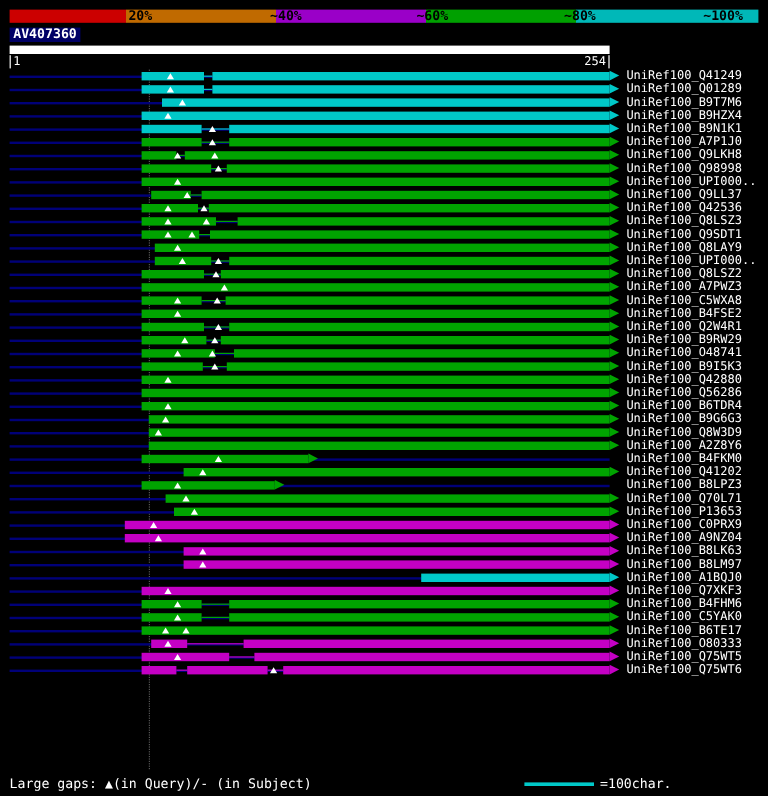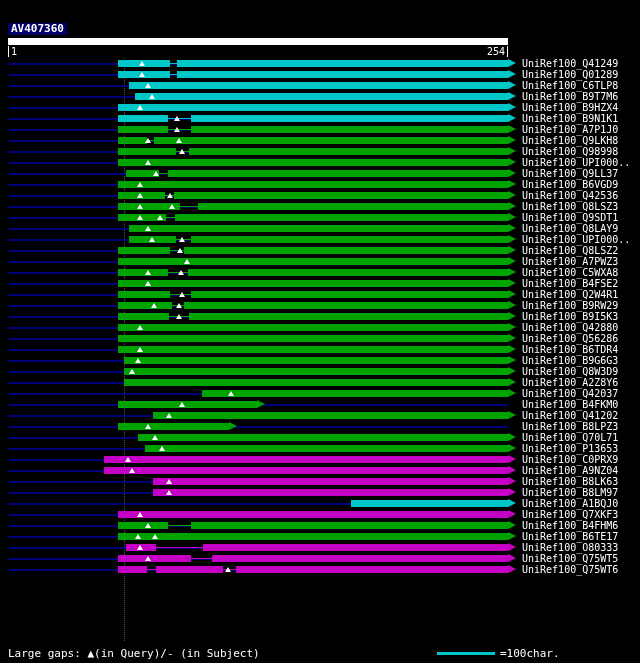--- a/index.html
+++ b/index.html
@@ -37,20 +37,32 @@
   
   .footer-note{position:absolute;left:8px;top:648px;font-size:11px;line-height:12px;color:#fff;}
   .legendline{position:absolute;left:437px;top:652px;width:58px;height:3px;background:#00c8c8;}
   .legendtext{position:absolute;left:500px;top:648px;font-size:11px;line-height:12px;color:#fff;}
 </style>
 </head>
 <body>
 
 <div class="screen">
 
+  <div class="scalebar">
+      <div class="sseg" style="width: 97px; background: rgb(204, 0, 0);"></div>
+      <div class="sseg" style="width: 125px; background: rgb(192, 106, 0);"></div>
+      <div class="sseg" style="width: 125px; background: rgb(154, 0, 200);"></div>
+      <div class="sseg" style="width: 125px; background: rgb(0, 160, 0);"></div>
+      <div class="sseg" style="width: 152px; background: rgb(0, 184, 184);"></div>
+      <span class="slabel" style="left: 99px;">20%</span>
+      <span class="slabel" style="left: 217px;">~40%</span>
+      <span class="slabel" style="left: 339px;">~60%</span>
+      <span class="slabel" style="left: 462px;">~80%</span>
+      <span class="slabel" style="left: 578px;">~100%</span>
+    </div>
 
   <div class="title">AV407360</div>
   <div class="querybar"></div>
 
   <div class="ruler">
     <span class="start">1</span>
     <span class="end">254</span>
   </div>
 
   <div class="rows">
@@ -68,27 +80,20 @@
         <div class="baseline" style="left: 8px; width: 500px;"></div>
         <div class="seg" style="left: 117.813px; width: 52.5701px; background: rgb(0, 200, 200);"></div>
         <div class="gapline" style="left: 170.383px; width: 7.00935px; background: rgb(0, 200, 200);"></div>
         <div class="seg" style="left: 177.393px; width: 330.607px; background: rgb(0, 200, 200);"></div>
         <div class="arrow" style="left: 508px; border-left-color: rgb(0, 200, 200);"></div>
         <div class="tri" style="left: 139.346px;"></div>
         <div class="hitlabel">UniRef100_Q01289</div>
       </div>
       <div class="hitrow">
         <div class="baseline" style="left: 8px; width: 500px;"></div>
-        <div class="seg" style="left: 129.495px; width: 378.505px; background: rgb(0, 200, 200);"></div>
-        <div class="arrow" style="left: 508px; border-left-color: rgb(0, 200, 200);"></div>
-        <div class="tri" style="left: 145.187px;"></div>
-        <div class="hitlabel">UniRef100_C6TLP8</div>
-      </div>
-      <div class="hitrow">
-        <div class="baseline" style="left: 8px; width: 500px;"></div>
         <div class="seg" style="left: 135.336px; width: 372.664px; background: rgb(0, 200, 200);"></div>
         <div class="arrow" style="left: 508px; border-left-color: rgb(0, 200, 200);"></div>
         <div class="tri" style="left: 148.692px;"></div>
         <div class="hitlabel">UniRef100_B9T7M6</div>
       </div>
       <div class="hitrow">
         <div class="baseline" style="left: 8px; width: 500px;"></div>
         <div class="seg" style="left: 117.813px; width: 390.187px; background: rgb(0, 200, 200);"></div>
         <div class="arrow" style="left: 508px; border-left-color: rgb(0, 200, 200);"></div>
         <div class="tri" style="left: 137.009px;"></div>
@@ -142,27 +147,20 @@
         <div class="baseline" style="left: 8px; width: 500px;"></div>
         <div class="seg" style="left: 125.991px; width: 32.7103px; background: rgb(0, 164, 0);"></div>
         <div class="gapline" style="left: 158.701px; width: 9.34579px; background: rgb(0, 164, 0);"></div>
         <div class="seg" style="left: 168.047px; width: 339.953px; background: rgb(0, 164, 0);"></div>
         <div class="arrow" style="left: 508px; border-left-color: rgb(0, 164, 0);"></div>
         <div class="tri" style="left: 153.364px;"></div>
         <div class="hitlabel">UniRef100_Q9LL37</div>
       </div>
       <div class="hitrow">
         <div class="baseline" style="left: 8px; width: 500px;"></div>
-        <div class="seg" style="left: 117.813px; width: 390.187px; background: rgb(0, 164, 0);"></div>
-        <div class="arrow" style="left: 508px; border-left-color: rgb(0, 164, 0);"></div>
-        <div class="tri" style="left: 137.009px;"></div>
-        <div class="hitlabel">UniRef100_B6VGD9</div>
-      </div>
-      <div class="hitrow">
-        <div class="baseline" style="left: 8px; width: 500px;"></div>
         <div class="seg" style="left: 117.813px; width: 46.729px; background: rgb(0, 164, 0);"></div>
         <div class="gapline" style="left: 164.542px; width: 9.34579px; background: rgb(0, 164, 0);"></div>
         <div class="seg" style="left: 173.888px; width: 334.112px; background: rgb(0, 164, 0);"></div>
         <div class="arrow" style="left: 508px; border-left-color: rgb(0, 164, 0);"></div>
         <div class="tri" style="left: 137.009px;"></div>
         <div class="tri" style="left: 167.383px;"></div>
         <div class="hitlabel">UniRef100_Q42536</div>
       </div>
       <div class="hitrow">
         <div class="baseline" style="left: 8px; width: 500px;"></div>
@@ -248,20 +246,30 @@
         <div class="seg" style="left: 117.813px; width: 53.7383px; background: rgb(0, 164, 0);"></div>
         <div class="gapline" style="left: 171.551px; width: 12.8505px; background: rgb(0, 164, 0);"></div>
         <div class="seg" style="left: 184.402px; width: 323.598px; background: rgb(0, 164, 0);"></div>
         <div class="arrow" style="left: 508px; border-left-color: rgb(0, 164, 0);"></div>
         <div class="tri" style="left: 151.028px;"></div>
         <div class="tri" style="left: 175.561px;"></div>
         <div class="hitlabel">UniRef100_B9RW29</div>
       </div>
       <div class="hitrow">
         <div class="baseline" style="left: 8px; width: 500px;"></div>
+        <div class="seg" style="left: 117.813px; width: 60.7477px; background: rgb(0, 164, 0);"></div>
+        <div class="gapline" style="left: 178.561px; width: 16.3551px; background: rgb(0, 164, 0);"></div>
+        <div class="seg" style="left: 194.916px; width: 313.084px; background: rgb(0, 164, 0);"></div>
+        <div class="arrow" style="left: 508px; border-left-color: rgb(0, 164, 0);"></div>
+        <div class="tri" style="left: 145.187px;"></div>
+        <div class="tri" style="left: 174.393px;"></div>
+        <div class="hitlabel">UniRef100_O48741</div>
+      </div>
+      <div class="hitrow">
+        <div class="baseline" style="left: 8px; width: 500px;"></div>
         <div class="seg" style="left: 117.813px; width: 51.4019px; background: rgb(0, 164, 0);"></div>
         <div class="gapline" style="left: 169.215px; width: 19.8598px; background: rgb(0, 164, 0);"></div>
         <div class="seg" style="left: 189.075px; width: 318.925px; background: rgb(0, 164, 0);"></div>
         <div class="arrow" style="left: 508px; border-left-color: rgb(0, 164, 0);"></div>
         <div class="tri" style="left: 175.561px;"></div>
         <div class="hitlabel">UniRef100_B9I5K3</div>
       </div>
       <div class="hitrow">
         <div class="baseline" style="left: 8px; width: 500px;"></div>
         <div class="seg" style="left: 117.813px; width: 390.187px; background: rgb(0, 164, 0);"></div>
@@ -294,27 +302,20 @@
         <div class="seg" style="left: 123.654px; width: 384.346px; background: rgb(0, 164, 0);"></div>
         <div class="arrow" style="left: 508px; border-left-color: rgb(0, 164, 0);"></div>
         <div class="tri" style="left: 128.832px;"></div>
         <div class="hitlabel">UniRef100_Q8W3D9</div>
       </div>
       <div class="hitrow">
         <div class="baseline" style="left: 8px; width: 500px;"></div>
         <div class="seg" style="left: 123.654px; width: 384.346px; background: rgb(0, 164, 0);"></div>
         <div class="arrow" style="left: 508px; border-left-color: rgb(0, 164, 0);"></div>
         <div class="hitlabel">UniRef100_A2Z8Y6</div>
-      </div>
-      <div class="hitrow">
-        <div class="baseline" style="left: 8px; width: 500px;"></div>
-        <div class="seg" style="left: 201.925px; width: 306.075px; background: rgb(0, 164, 0);"></div>
-        <div class="arrow" style="left: 508px; border-left-color: rgb(0, 164, 0);"></div>
-        <div class="tri" style="left: 228.131px;"></div>
-        <div class="hitlabel">UniRef100_Q42037</div>
       </div>
       <div class="hitrow">
         <div class="baseline" style="left: 8px; width: 500px;"></div>
         <div class="seg" style="left: 117.813px; width: 139.019px; background: rgb(0, 164, 0);"></div>
         <div class="arrow" style="left: 256.832px; border-left-color: rgb(0, 164, 0);"></div>
         <div class="tri" style="left: 179.065px;"></div>
         <div class="hitlabel">UniRef100_B4FKM0</div>
       </div>
       <div class="hitrow">
         <div class="baseline" style="left: 8px; width: 500px;"></div>
@@ -386,20 +387,29 @@
         <div class="hitlabel">UniRef100_Q7XKF3</div>
       </div>
       <div class="hitrow">
         <div class="baseline" style="left: 8px; width: 500px;"></div>
         <div class="seg" style="left: 117.813px; width: 50.2336px; background: rgb(0, 164, 0);"></div>
         <div class="gapline" style="left: 168.047px; width: 23.3645px; background: rgb(0, 164, 0);"></div>
         <div class="seg" style="left: 191.411px; width: 316.589px; background: rgb(0, 164, 0);"></div>
         <div class="arrow" style="left: 508px; border-left-color: rgb(0, 164, 0);"></div>
         <div class="tri" style="left: 145.187px;"></div>
         <div class="hitlabel">UniRef100_B4FHM6</div>
+      </div>
+      <div class="hitrow">
+        <div class="baseline" style="left: 8px; width: 500px;"></div>
+        <div class="seg" style="left: 117.813px; width: 50.2336px; background: rgb(0, 164, 0);"></div>
+        <div class="gapline" style="left: 168.047px; width: 23.3645px; background: rgb(0, 164, 0);"></div>
+        <div class="seg" style="left: 191.411px; width: 316.589px; background: rgb(0, 164, 0);"></div>
+        <div class="arrow" style="left: 508px; border-left-color: rgb(0, 164, 0);"></div>
+        <div class="tri" style="left: 145.187px;"></div>
+        <div class="hitlabel">UniRef100_C5YAK0</div>
       </div>
       <div class="hitrow">
         <div class="baseline" style="left: 8px; width: 500px;"></div>
         <div class="seg" style="left: 117.813px; width: 390.187px; background: rgb(0, 164, 0);"></div>
         <div class="arrow" style="left: 508px; border-left-color: rgb(0, 164, 0);"></div>
         <div class="tri" style="left: 134.673px;"></div>
         <div class="tri" style="left: 152.196px;"></div>
         <div class="hitlabel">UniRef100_B6TE17</div>
       </div>
       <div class="hitrow">

